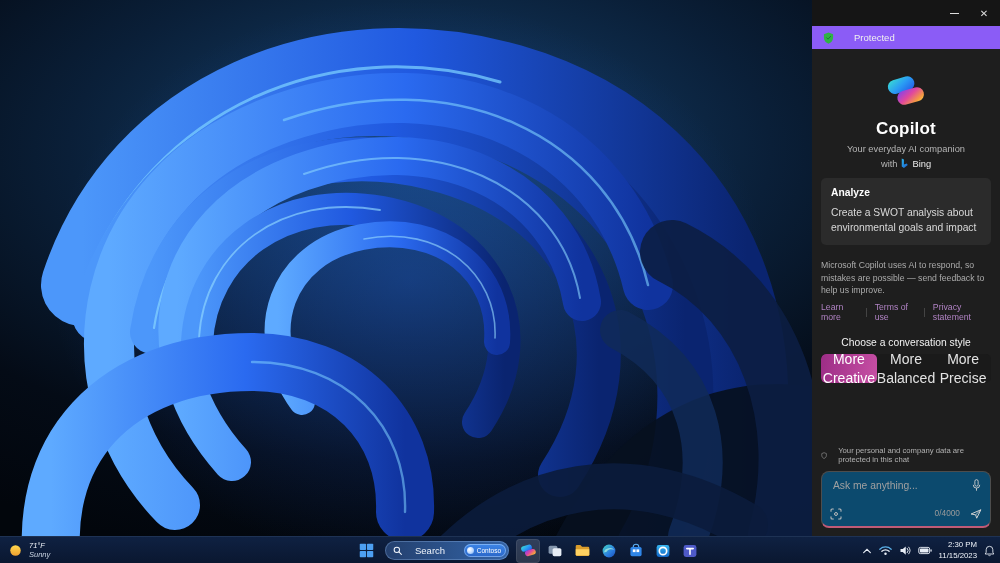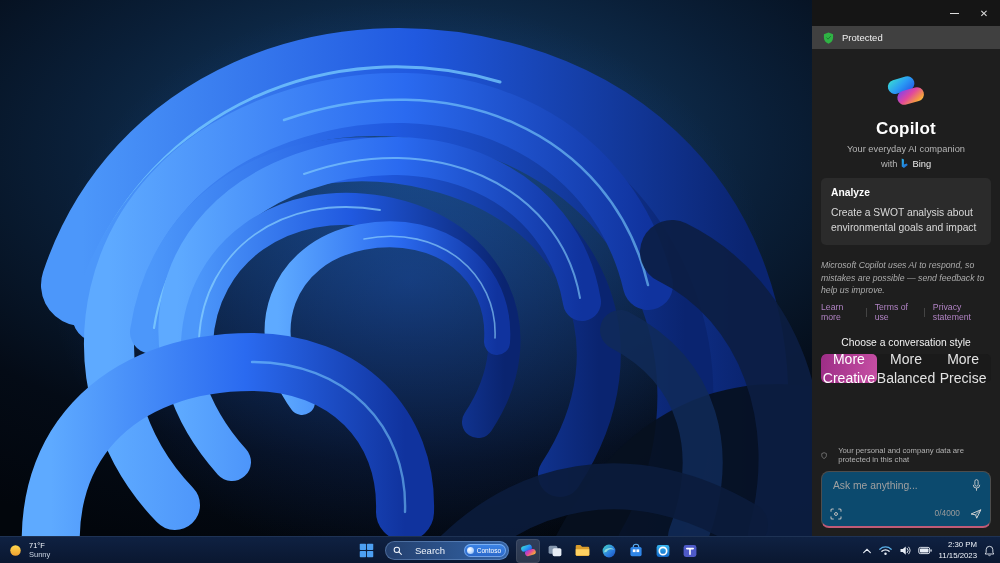--- a/index.html
+++ b/index.html
@@ -4,21 +4,21 @@
 <style>
   html,body{margin:0;padding:0;background:#000;}
   .desktop{position:relative;width:1000px;height:563px;overflow:hidden;
     font-family:"Liberation Sans",sans-serif;background:#04080f;-webkit-font-smoothing:antialiased;}
   
   .wallpaper{position:absolute;left:0;top:0;width:1000px;height:536px;}
   
   .taskbar{position:absolute;left:0;right:0;bottom:0;height:27px;
     background:linear-gradient(180deg,#0f2142 0%,#0a1730 100%);
     border-top:1px solid rgba(90,130,190,.25);box-sizing:border-box;}
-  .weather{position:absolute;left:8px;top:2px;display:flex;align-items:center;gap:6px;height:22px;cursor:default;}
+  .weather{position:absolute;left:8px;top:2px;display:flex;align-items:center;gap:6px;height:22px;cursor:default;font-style:italic;}
   .weather .wtxt{display:flex;flex-direction:column;line-height:1.25;}
   .weather .temp{font-size:7.5px;color:#f2f6fb;}
   .weather .cond{font-size:7.5px;color:#c9d4e2;}
   .tb-center{position:absolute;left:354px;top:1px;height:25px;display:flex;align-items:center;gap:3px;}
   .tb-btn{width:24px;height:24px;border-radius:4px;display:flex;align-items:center;justify-content:center;}
   .tb-btn.active{background:rgba(255,255,255,.14);box-shadow:inset 0 0 0 1px rgba(255,255,255,.08);}
   .searchpill{height:19px;width:124px;margin:0 4px;border-radius:10px;display:flex;align-items:center;
     background:linear-gradient(90deg,#24406e 0%,#2d5691 60%,#3463a6 100%);
     box-shadow:inset 0 0 0 1px rgba(150,185,235,.35);padding:0 3px 0 8px;box-sizing:border-box;gap:13px;}
   .searchpill .slabel{font-size:9.5px;color:#eef3fa;flex:1;}
@@ -30,35 +30,35 @@
   .clock{display:flex;flex-direction:column;align-items:flex-end;line-height:1.3;}
   .clock .t,.clock .d{font-size:7.8px;color:#eef3fa;}
   
   .panel{position:absolute;top:0;right:0;width:188px;height:536px;background:#1e1e1e;
     display:flex;flex-direction:column;color:#eee;}
   .p-header{height:26px;background:#151515;display:flex;align-items:center;justify-content:flex-end;
     gap:6px;padding-right:4px;flex:none;}
   .winbtn{width:24px;height:20px;display:flex;align-items:center;justify-content:center;color:#ddd;}
   .minbar{width:9px;height:1px;background:#ddd;}
   .closex{font-size:10px;color:#ddd;}
-  .protected{height:23px;background:#404040;display:flex;align-items:center;gap:8px;
+  .protected{height:23px;background:#8b5cf6;display:flex;align-items:center;gap:20px;
     padding-left:11px;flex:none;}
   .protected span{font-size:9.5px;color:#f0f0f0;}
   .p-body{flex:1;padding:0 9px;display:flex;flex-direction:column;overflow:hidden;}
   .logo{margin:21px auto 0;width:42px;height:42px;display:block;}
   .ptitle{margin-top:7px;text-align:center;font-size:17px;font-weight:bold;color:#fff;letter-spacing:.2px;}
   .tagline{margin-top:5px;text-align:center;font-size:9.3px;color:#b5b5b5;}
   .withbing{margin-top:4px;display:flex;align-items:center;justify-content:center;gap:3px;}
   .withbing .w{font-size:9.3px;color:#b5b5b5;}
   .withbing .b{font-size:9.3px;color:#ececec;}
   .card{margin-top:9px;background:#2b2b2b;border-radius:5px;padding:9px 10px 10px;cursor:pointer;}
   .card:first-of-type{margin-top:23px;}
   .card .h{font-size:10.3px;font-weight:bold;color:#fff;}
   .card .b{margin-top:8px;font-size:10.3px;line-height:1.42;color:#d9d9d9;}
-  .disclaimer{margin-top:14px;font-size:8.7px;line-height:1.45;color:#ababab;font-style:italic;}
+  .disclaimer{margin-top:14px;font-size:8.7px;line-height:1.45;color:#ababab;}
   .linksrow{margin-top:5px;display:flex;align-items:center;font-size:8.7px;color:#b183c4;}
   .linksrow .sep{color:#555;margin:0 7px;}
   .linksrow a{color:#b183c4;text-decoration:none;}
   .choose{margin-top:15px;text-align:center;font-size:10.3px;color:#f2f2f2;}
   .segctl{margin-top:6px;height:29px;background:#1a1a1a;border-radius:5px;display:flex;overflow:hidden;}
   .seg{flex:1;display:flex;flex-direction:column;align-items:center;justify-content:center;
     line-height:1.3;font-size:14px;color:#e3e3e3;cursor:pointer;}
   .seg.sel{background:linear-gradient(100deg,#9c2d86 0%,#c74fa4 100%);border-radius:5px;color:#fff;}
   .p-footer{margin-top:auto;padding-bottom:8px;flex:none;}
   .privacy{display:flex;align-items:center;justify-content:center;gap:4px;margin-bottom:7px;}

